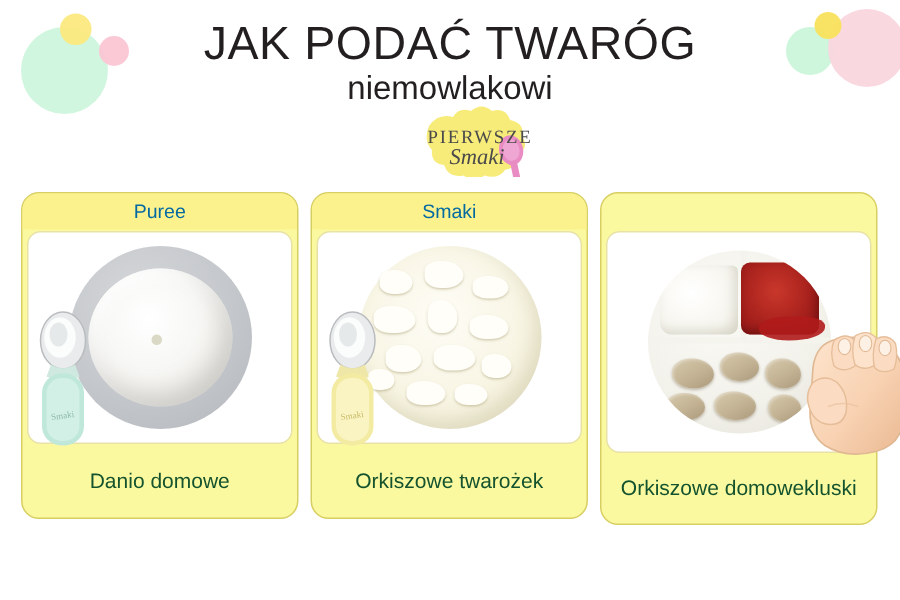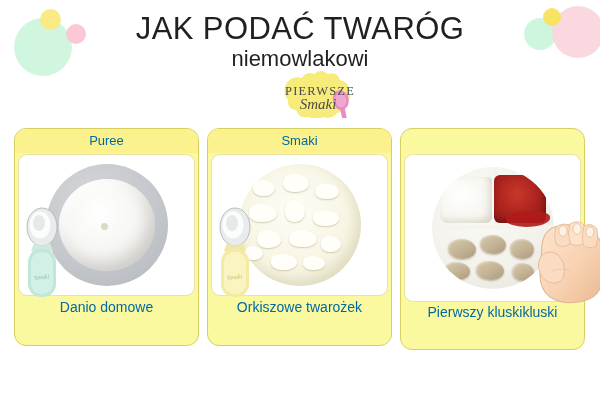--- a/index.html
+++ b/index.html
@@ -52,23 +52,23 @@
     border-radius: 11px 11px 0 0;
   }
   .card-photo {
     position: absolute; left: 3px; right: 3px; top: 25px;
     height: 142px; background: #ffffff;
     border: 1px solid #e8e2a8; border-radius: 9px;
     overflow: visible;
   }
   .card.c3 .card-photo { height: 148px; }
   .card-foot {
-    position: absolute; left: 0; right: 0; bottom: 13px; height: 49px;
+    position: absolute; left: 0; right: 0; bottom: 0; height: 49px;
     display: flex; align-items: center; justify-content: center;
-    text-align: center; font-size: 14px; color: #0369a1;
+    text-align: center; font-size: 14px; color: #14532d;
     line-height: 1.45; border-radius: 0 0 11px 11px; padding: 16px 8px;
   }
   .card.c3 .card-foot { height: 47px; }
 
   
   .bowl {
     position: absolute; left: 50%; top: 50%; transform: translate(-50%,-50%);
     width: 122px; height: 122px; border-radius: 50%;
   }
   
@@ -253,20 +253,20 @@
             <path d="M54 15 q8-4 13 3 q2 9-1 17 q-8 4-13-1 q-2-9 1-19 z" fill="#fbdcc2" stroke="#e6bd99" stroke-width=".9"></path>
             <ellipse cx="33" cy="20" rx="4.2" ry="5.4" fill="#fdf0e4" stroke="#e0b893" stroke-width=".7"></ellipse>
             <ellipse cx="47" cy="18" rx="4.2" ry="5.4" fill="#fdf0e4" stroke="#e0b893" stroke-width=".7"></ellipse>
             <ellipse cx="60" cy="21" rx="4" ry="5.2" fill="#fdf0e4" stroke="#e0b893" stroke-width=".7"></ellipse>
             <path d="M12 44 q-6 8-2 18 q4 10 14 10 q8 0 10-8 q2-12-6-20 q-8-6-16 0 z" fill="#fbdcc2" stroke="#e6bd99" stroke-width="1"></path>
             <path d="M22 60 q10-4 20 0" fill="none" stroke="#e8c2a0" stroke-width="1" opacity=".7"></path>
           </svg>
         </div>
       </div>
       <div class="card-foot">
-        <span>Pierwszy kluski</span>
+        <span>Orkiszowe domowe</span>
           <br>
         <span>kluski</span>
       </div>
     </div>
 
   </div>
 </div>
 
 </body></html>

